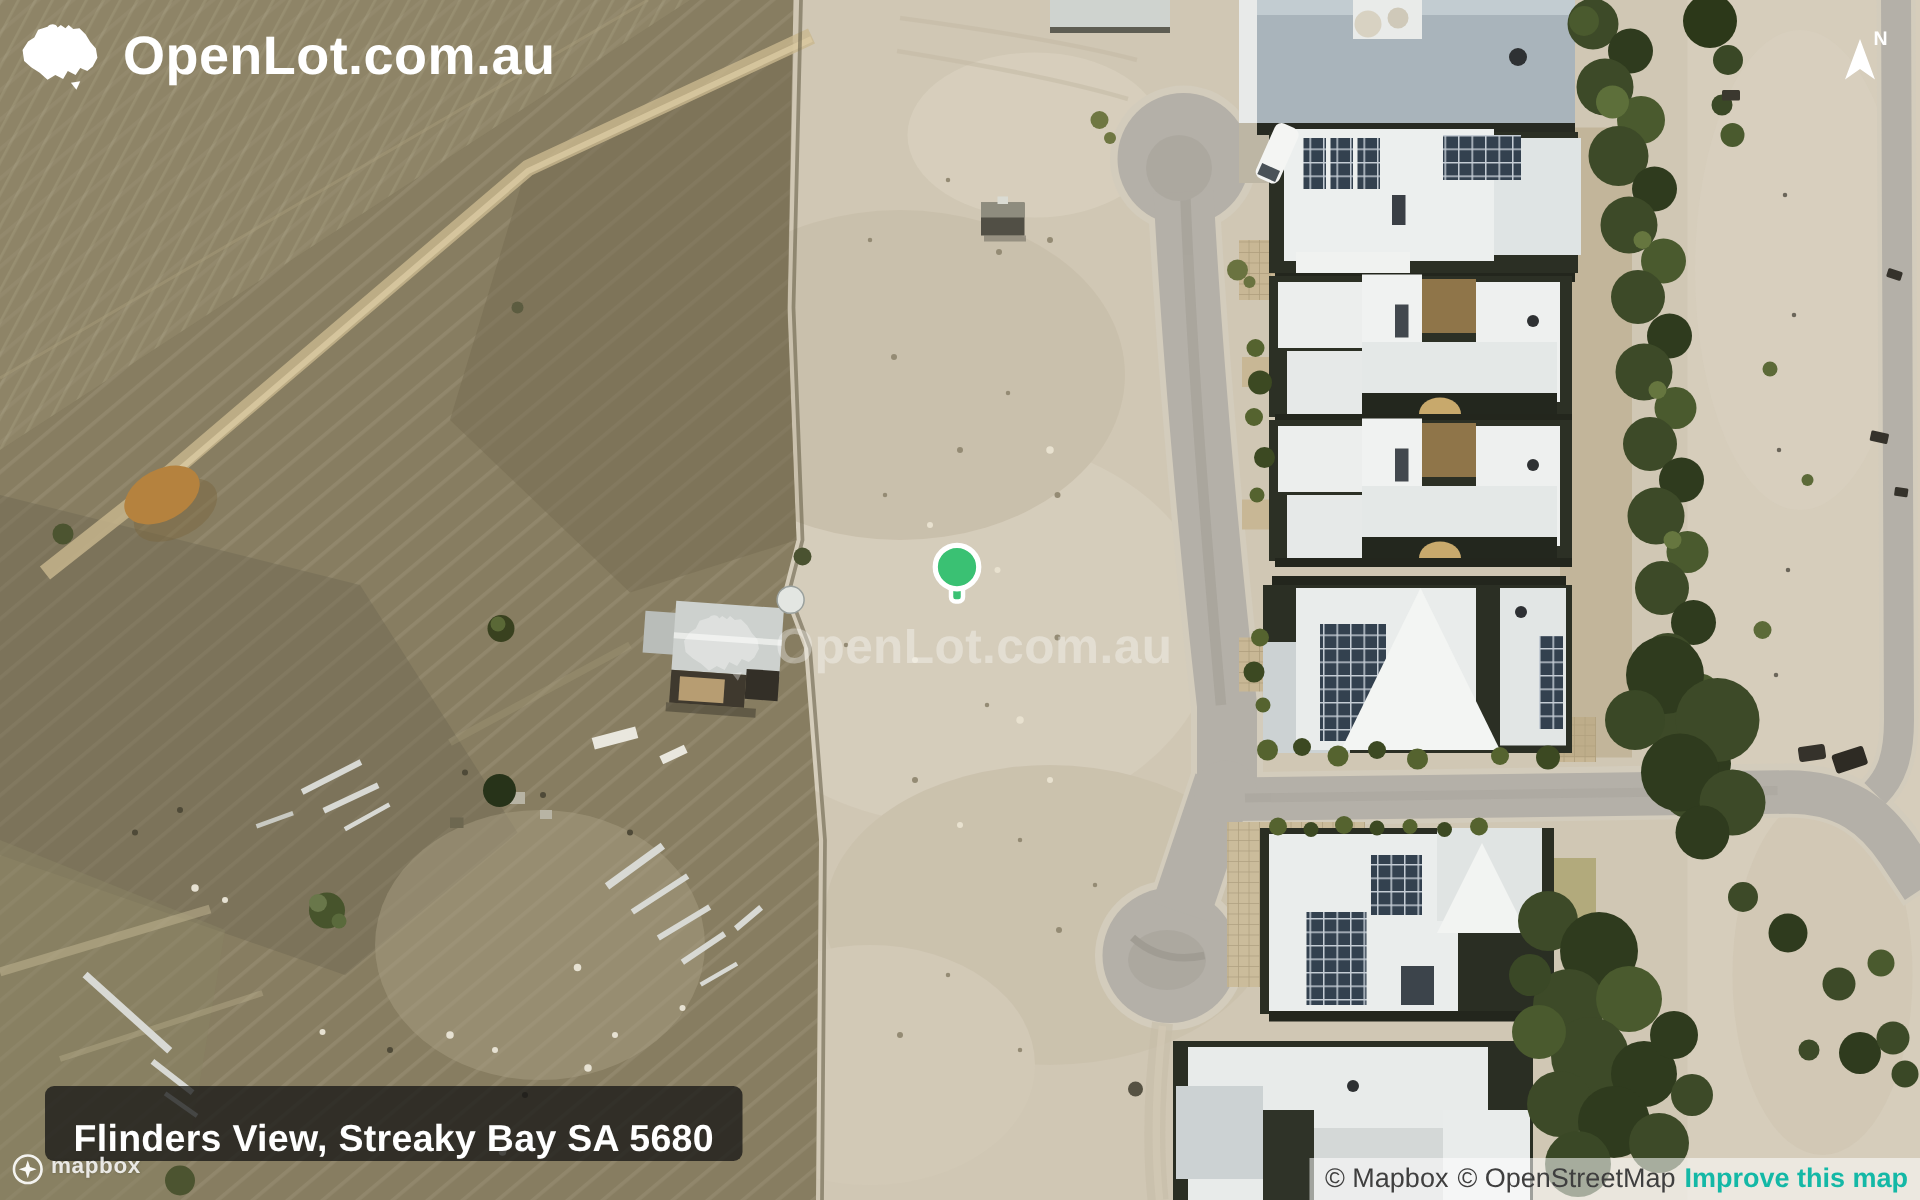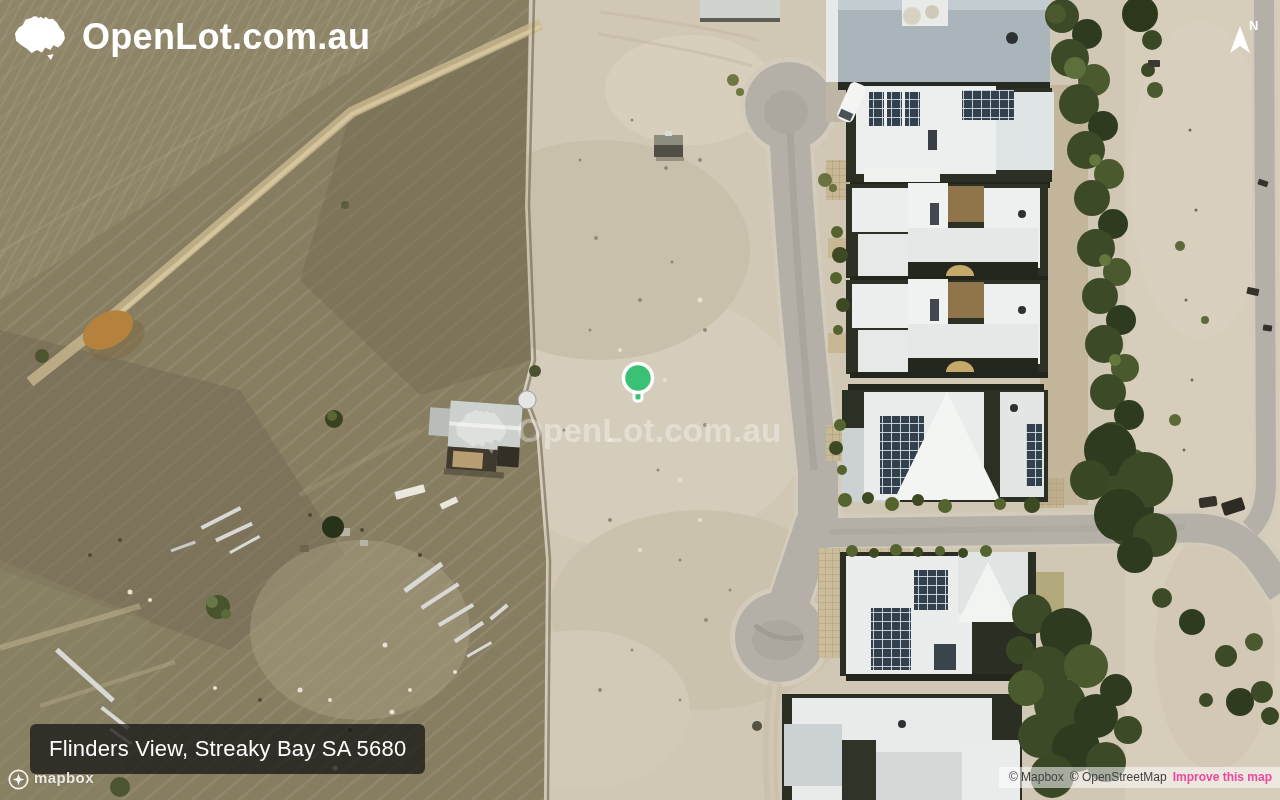--- a/index.html
+++ b/index.html
@@ -22,32 +22,32 @@
     color:#fff;opacity:.34;pointer-events:none}
   .watermark .wm-text{font-size:33px;font-weight:700;letter-spacing:.3px}
 
   .north{position:absolute;left:1228px;top:18px;width:40px;height:42px;color:#fff}
   .north svg{position:absolute;left:0;top:7px}
   .north .n{position:absolute;left:21px;top:0;font-size:13px;font-weight:700}
 
   .marker{position:absolute;left:616px;top:359px;width:44px;height:50px}
 
   .loc-label{position:absolute;left:30px;top:724px;height:50px;line-height:50px;
-    padding:0 19px;background:var(--label-bg);color:var(--label-text);
-    font-size:22px;font-weight:400;letter-spacing:.2px;border-radius:6px;white-space:nowrap}
+    padding:10px 19px;background:var(--label-bg);color:var(--label-text);
+    font-size:25px;font-weight:700;letter-spacing:.2px;border-radius:6px;white-space:nowrap}
 
   .mapbox{position:absolute;left:8px;top:769px;display:flex;align-items:flex-start;gap:5px;
     color:rgba(255,255,255,.85);text-decoration:none;font-weight:700;font-size:15px;
     letter-spacing:.4px;text-shadow:0 0 2px rgba(0,0,0,.25)}
 
-  .attrib{position:absolute;right:0;bottom:12px;background:var(--attribution-bg);
-    padding:3px 8px 4px 10px;font-size:12px;color:var(--attribution-text);
+  .attrib{position:absolute;right:0;bottom:0;background:var(--attribution-bg);
+    padding:3px 8px 4px 10px;font-size:18px;color:var(--attribution-text);
     display:flex;gap:6px;align-items:flex-end}
   .attrib a{color:var(--attribution-text);text-decoration:none}
-  .attrib a.improve{font-weight:700;color:#ec4899}
+  .attrib a.improve{font-weight:700;color:#14b8a6}
 </style>
 </head>
 <body>
 
 <div class="viewport">
 
   <svg class="map-svg" width="1280" height="800" viewBox="0 0 1280 800" xmlns="http://www.w3.org/2000/svg">
     <defs>
       <pattern id="plow" width="15" height="15" patternUnits="userSpaceOnUse" patternTransform="rotate(-40)">
         <rect width="15" height="2.4" fill="rgba(236,229,206,0.10)"></rect>

